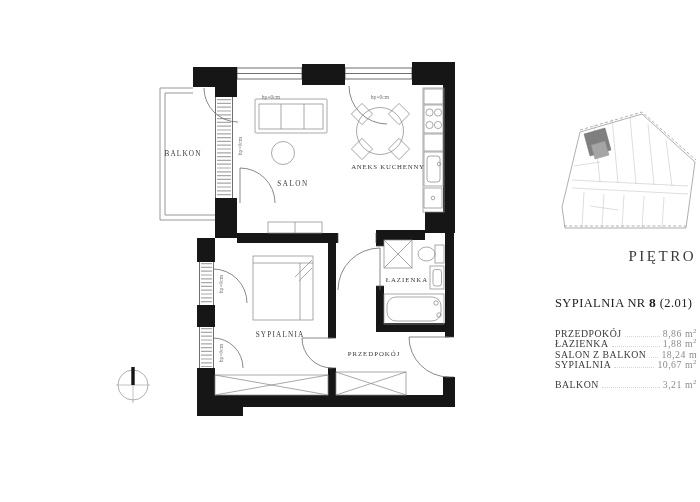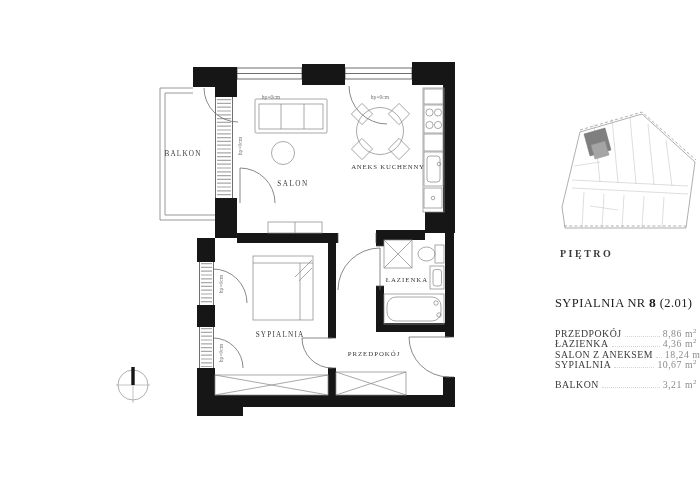--- a/index.html
+++ b/index.html
@@ -4,22 +4,22 @@
 <style>
   html,body{margin:0;padding:0;}
   body{
     width:700px;height:502px;position:relative;background:#ffffff;overflow:hidden;
     font-family:"Liberation Serif","DejaVu Serif",serif;color:#2f2f2f;
   }
   svg text{font-family:"Liberation Serif","DejaVu Serif",serif;}
   .plan-svg{position:absolute;left:0;top:0;}
   .keyplan-svg{position:absolute;left:560px;top:106px;}
   .floor-caption{
-    position:absolute;left:560px;top:248px;width:136px;text-align:left;
-    font-size:10px;letter-spacing:2.5px;color:#3a3a3a;font-weight:bold;
+    position:absolute;left:560px;top:248px;width:136px;text-align:right;
+    font-size:15px;letter-spacing:2.5px;color:#3a3a3a;
   }
   .info{position:absolute;left:555px;top:294px;width:142px;}
   .info-title{font-size:12.5px;letter-spacing:.4px;color:#1c1c1c;white-space:nowrap;line-height:17px;}
   .info-title .num{font-weight:bold;font-size:13.5px;}
   .info-area{font-size:12.5px;letter-spacing:.4px;color:#1c1c1c;white-space:nowrap;line-height:17px;}
   .info-area .val{font-weight:bold;font-size:13px;}
   sup{font-size:7px;vertical-align:super;line-height:0;}
   .room-list{margin-top:17px;}
   .room-row{display:flex;align-items:baseline;font-size:9.8px;letter-spacing:.5px;line-height:10.3px;color:#3a3a3a;white-space:nowrap;}
   .room-row .leader{flex:1;border-bottom:1px dotted #d8d4cf;margin:0 3px 2px 3px;min-width:6px;}
@@ -212,24 +212,24 @@
 
   <div class="room-list">
     <div class="room-row">
       <span>PRZEDPOKÓJ</span>
       <span class="leader"></span>
       <span class="area"><span>8,86</span> <span>m</span><sup>2</sup></span>
     </div>
     <div class="room-row">
       <span>ŁAZIENKA</span>
       <span class="leader"></span>
-      <span class="area"><span>4,36</span> <span>m</span><sup>2</sup></span>
-    </div>
-    <div class="room-row">
-      <span>SALON Z ANEKSEM</span>
+      <span class="area"><span>1,88</span> <span>m</span><sup>2</sup></span>
+    </div>
+    <div class="room-row">
+      <span>SALON Z BALKON</span>
       <span class="leader"></span>
       <span class="area"><span>18,24</span> <span>m</span></span>
     </div>
     <div class="room-row">
       <span>SYPIALNIA</span>
       <span class="leader"></span>
       <span class="area"><span>10,67</span> <span>m</span><sup>2</sup></span>
     </div>
     <div class="room-row balcony">
       <span>BALKON</span>

